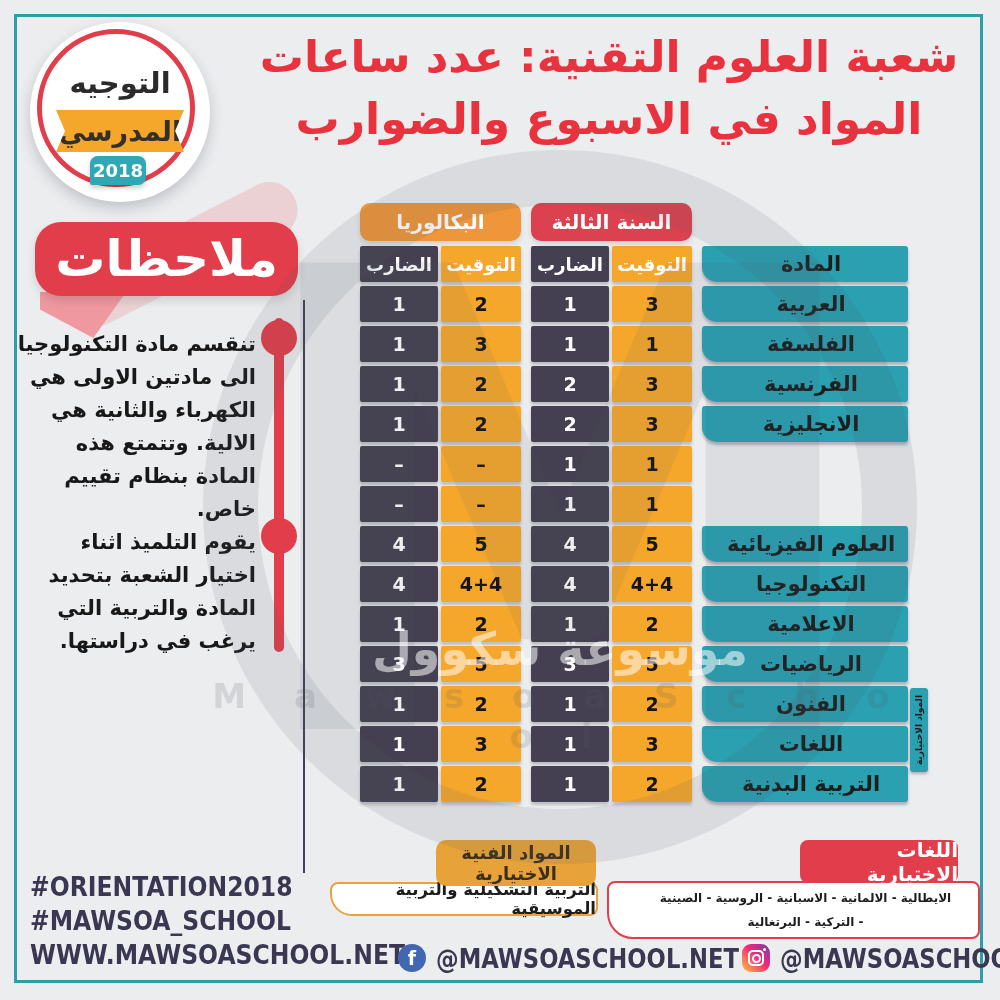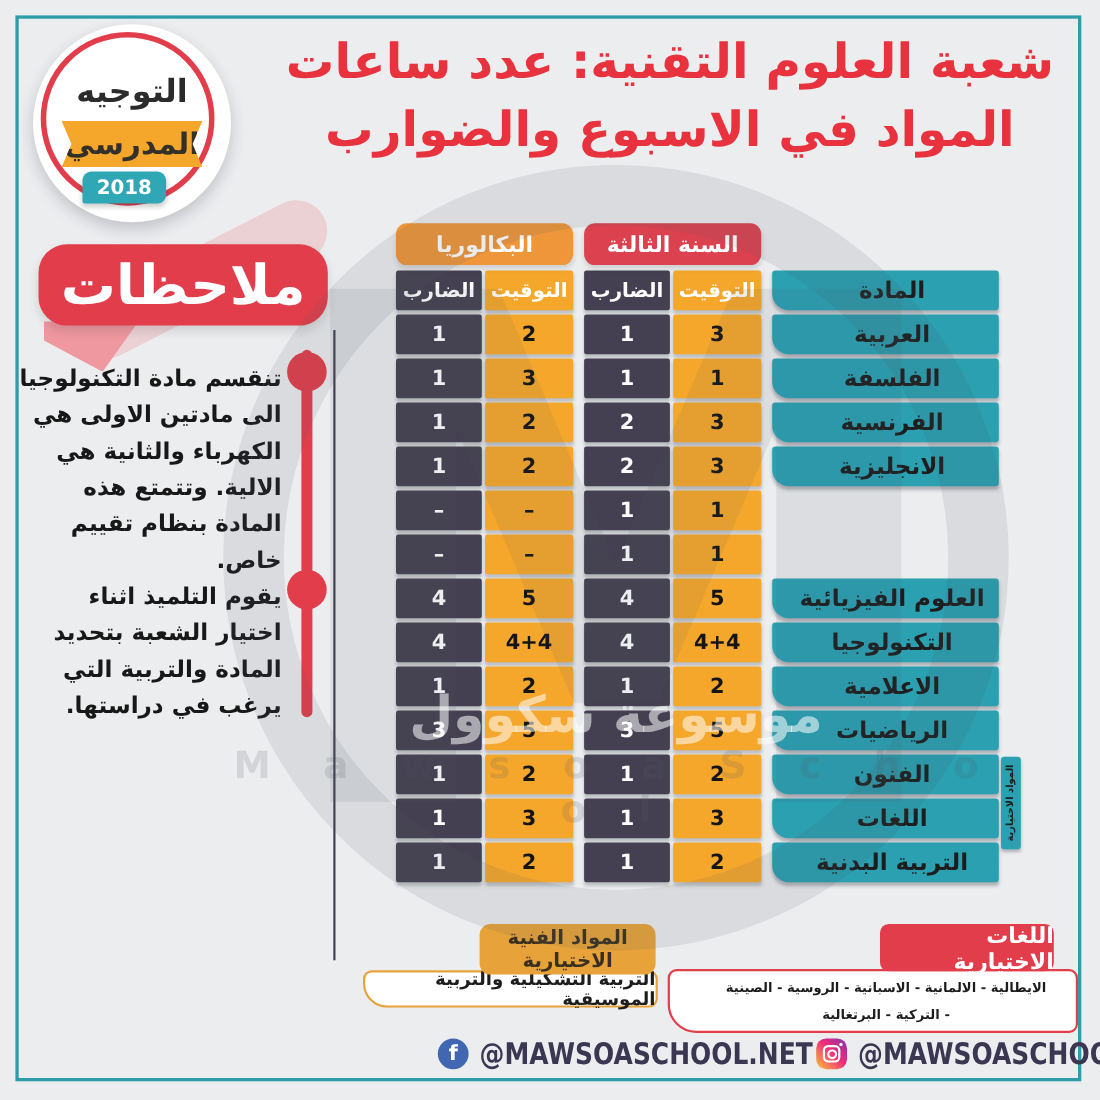--- a/index.html
+++ b/index.html
@@ -15,21 +15,21 @@
   .badge{left:30px;top:22px;width:180px;height:180px;z-index:6;}
   .badge-circle{left:0;top:0;width:180px;height:180px;border-radius:50%;background:#fff;
                 box-shadow:0 6px 14px rgba(40,40,60,.22);}
   .badge-ring{left:7px;top:7px;width:158px;height:158px;box-sizing:border-box;border-radius:50%;
               border:5px solid var(--red,#e23d4b);}
   .badge-l1{left:0;top:44px;width:180px;text-align:center;font-weight:bold;font-size:29px;color:#2b2b2b;}
   .badge-ribbon{left:26px;top:88px;width:128px;height:42px;background:var(--orange,#f5a72b);
                 clip-path:polygon(0 0,100% 0,93% 50%,100% 100%,0 100%,7% 50%);
                 display:flex;align-items:center;justify-content:center;
                 font-weight:bold;font-size:27px;color:#33302a;}
-  .badge-year{left:45px;top:134px;width:76px;height:29px;background:var(--badgeTeal,#2fa7b5);
+  .badge-year{left:60px;top:134px;width:56px;height:29px;background:var(--badgeTeal,#2fa7b5);
               border-radius:8px 8px 8px 2px;color:#fff;font-weight:bold;font-size:18px;
               display:flex;align-items:center;justify-content:center;box-shadow:0 3px 5px rgba(0,0,0,.2);}
 
   
   .title{left:233px;top:26px;width:752px;text-align:center;color:var(--titleRed,#e8323e);
          font-weight:bold;font-size:44px;line-height:62px;direction:rtl;z-index:3;}
 
   
   .pink-swoosh{left:58px;top:226px;width:250px;height:56px;background:rgba(231,62,75,.16);
                border-radius:30px;transform:rotate(-27deg);z-index:2;}
@@ -234,20 +234,25 @@
     <div>الاختيارية</div>
   </div>
   <div class="abs arts-box">التربية التشكيلية والتربية الموسيقية</div>
 
   <div class="abs langs-label">اللغات الاختيارية</div>
   <div class="abs langs-box">
     <div>الايطالية - الالمانية - الاسبانية - الروسية - الصينية</div>
     <div>- التركية - البرتغالية</div>
   </div>
 
+  <div class="abs hashtags">
+    <div>#ORIENTATION2018</div>
+    <div>#MAWSOA_SCHOOL</div>
+    <div>WWW.MAWSOASCHOOL.NET</div>
+  </div>
 
   <div class="abs soc soc-fb">
     <div class="fb-icon">f</div>
     <div class="soc-txt">@MAWSOASCHOOL.NET</div>
   </div>
   <div class="abs soc soc-ig">
     <div class="ig-icon">
       <div class="ig-cam"></div>
       <div class="ig-lens"></div>
       <div class="ig-dot"></div>

